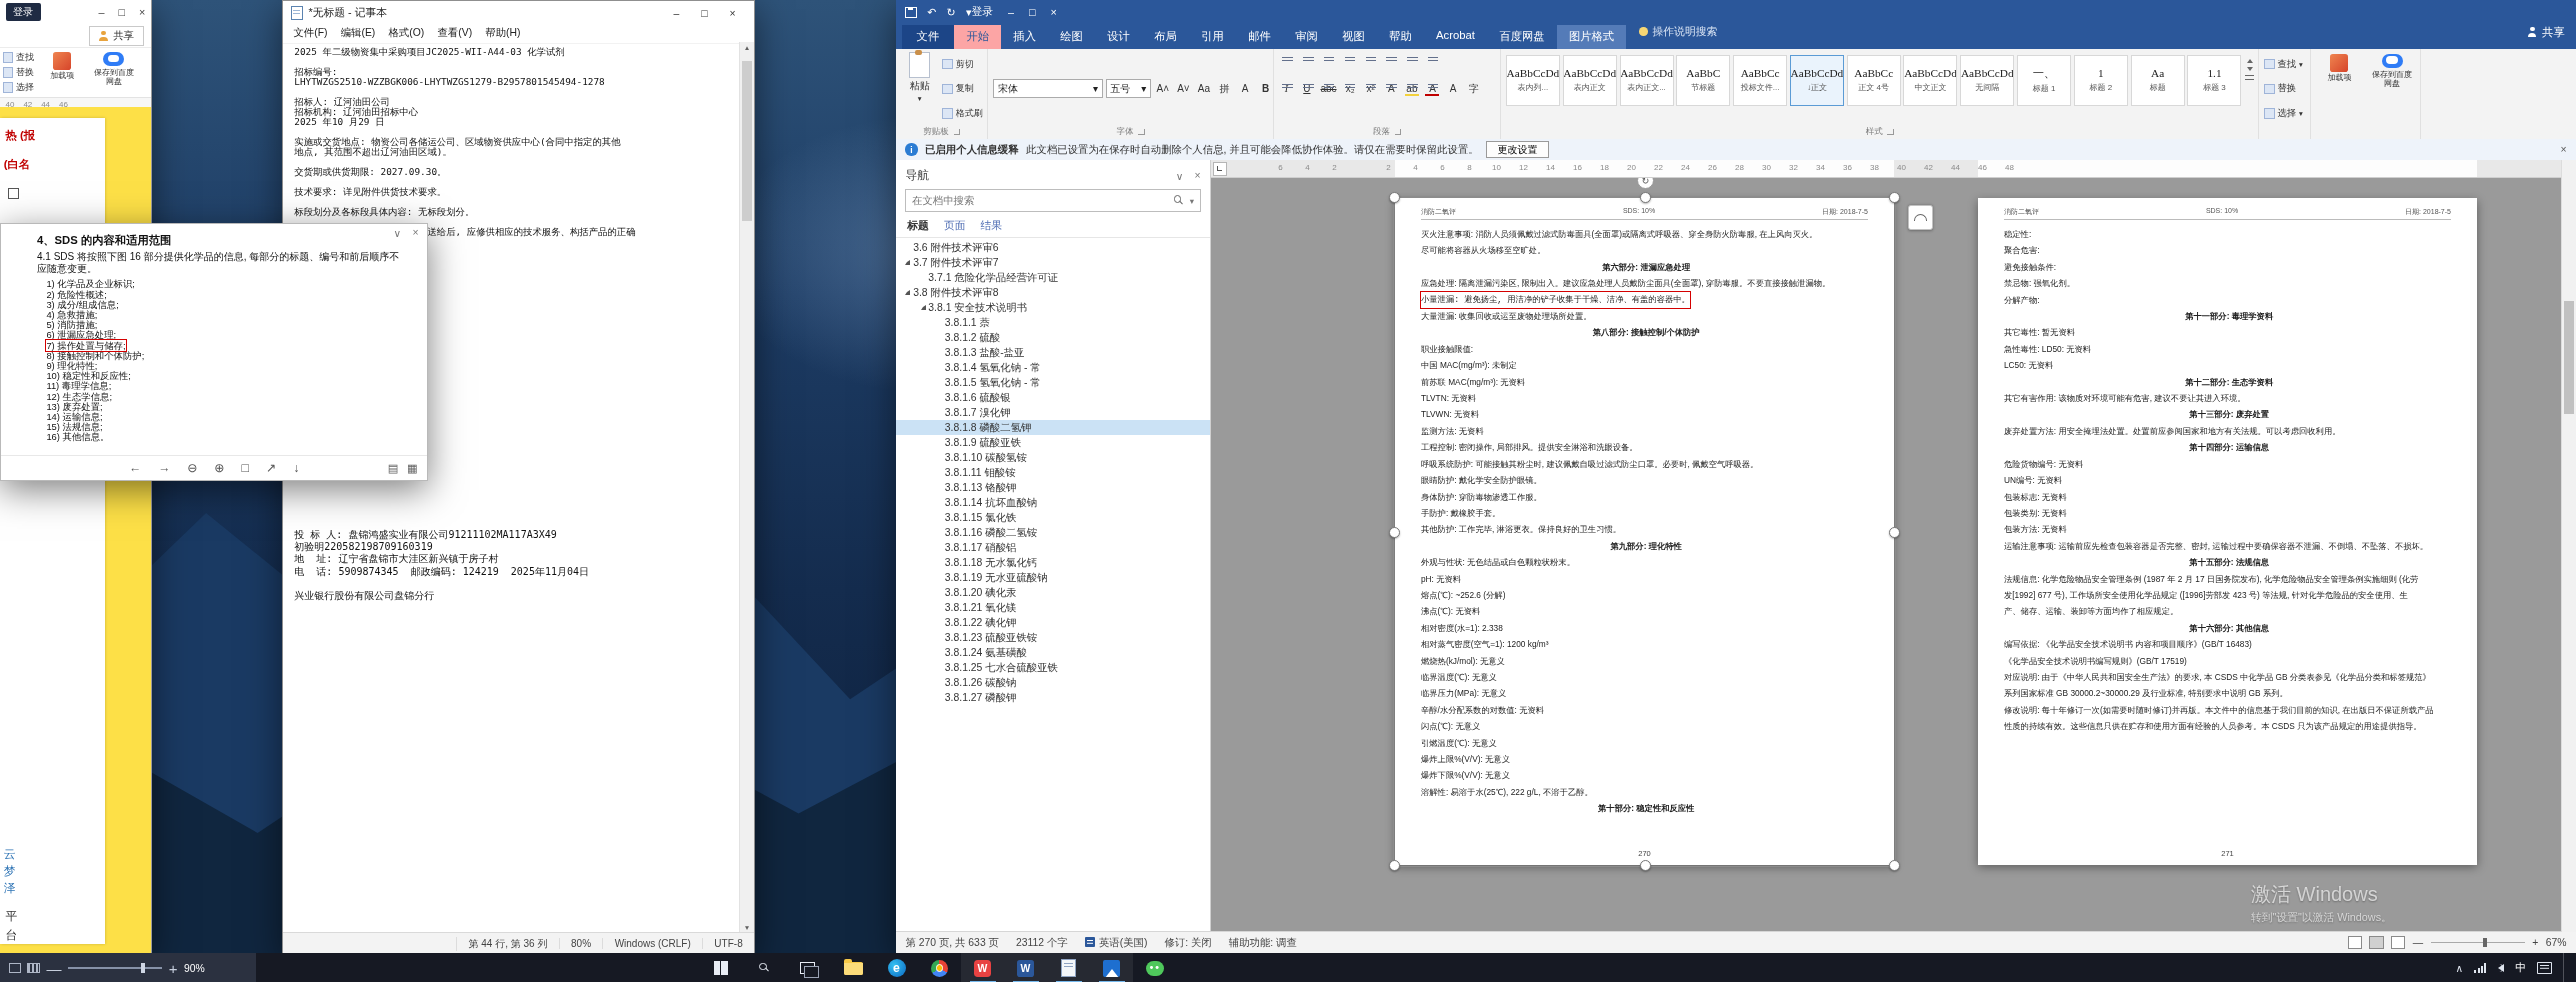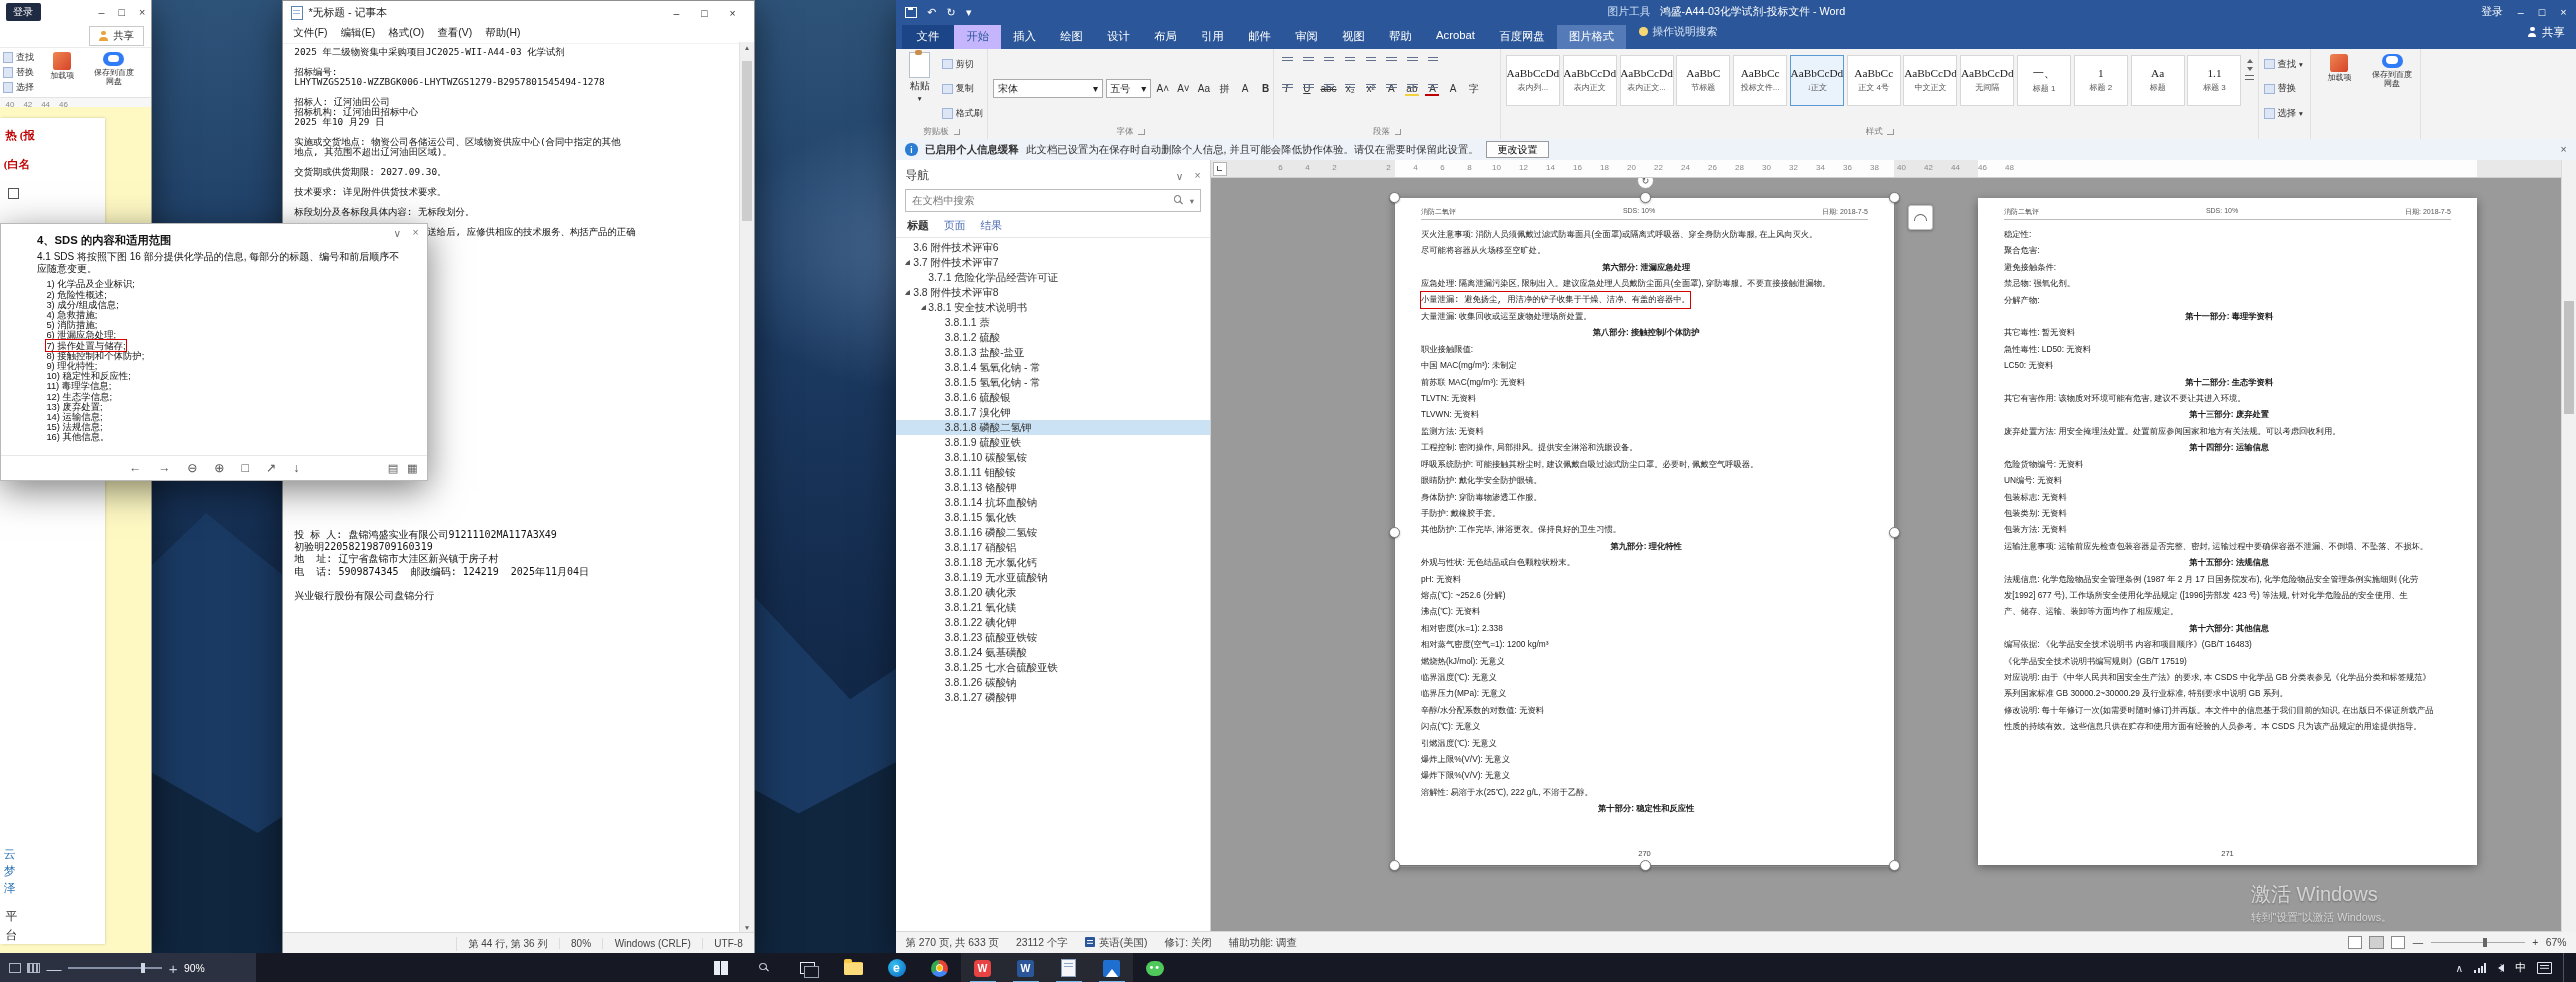--- a/index.html
+++ b/index.html
@@ -28,21 +28,21 @@
   .person::after{content:"";position:absolute;bottom:0;left:0.9px;width:8.5px;height:3.8px;border-radius:4.7px 4.7px 0 0;background:#e8a33d;}
   .lw-ribbon{height:45px;display:flex;gap:4.7px;padding:1.9px 2.8px;border-bottom:0.9px solid #e3e3e3;}
   .mini-col{display:flex;flex-direction:column;justify-content:space-around;}
   .rmini{font-size:9px;color:#333;display:flex;gap:2.8px;align-items:center;white-space:nowrap;}
   .mi{width:8.5px;height:8.5px;background:#dce6f5;border:0.9px solid #9fb4d8;display:inline-block;}
   .bigbtn{width:47px;display:flex;flex-direction:column;align-items:center;font-size:8px;color:#333;text-align:center;line-height:1.15;padding-top:1.9px;}
   .ic-addins{width:18px;height:18px;border-radius:2.8px;background:linear-gradient(135deg,#ef8550,#d6442a);margin-bottom:0.9px;}
   .ic-bcloud{width:21px;height:14px;border-radius:7.5px;background:#2f7cf6;position:relative;margin-bottom:1.9px;}
   .ic-bcloud::before{content:"";position:absolute;left:4.7px;top:2.8px;width:11.3px;height:7.5px;border-radius:5.6px;background:#fff;}
   .lw-ruler{height:13px;background:#f7f7f7;border-bottom:0.9px solid #ddd;font-size:8px;color:#8a8a8a;display:flex;align-items:center;padding-left:5.6px;white-space:pre;}
-  .lw-doc{position:absolute;top:107px;left:0;right:0;bottom:0;background:#fef9c3;overflow:hidden;font-family:Liberation Serif, serif;}
+  .lw-doc{position:absolute;top:107px;left:0;right:0;bottom:0;background:#fde047;overflow:hidden;}
   .lw-page{position:absolute;left:0;top:11.3px;width:105px;bottom:9.4px;background:#fff;box-shadow:0.9px 0 2.8px rgba(0,0,0,.2);}
   .frag{position:absolute;white-space:nowrap;}
   .fr-red{color:#c00000;font-size:11.3px;font-weight:600;}
   .fr-blue{color:#2e74b5;font-size:11.8px;}
   .fr-dark{color:#333;font-size:11.8px;}
   .fr-box{width:9.4px;height:9.4px;border:0.9px solid #555;}
   
   .np{left:282px;top:0;width:471px;height:953px;border:0.9px solid #8f8f8f;z-index:10;}
   .np-title{height:24.5px;display:flex;align-items:center;padding:0 7.5px;gap:5.6px;font-size:10.8px;color:#222;}
   .np-ico{width:10.4px;height:12.2px;border:0.9px solid #5b83b0;background:#fff;position:relative;}
@@ -81,21 +81,21 @@
   .wd-title{height:24.5px;background:#2b579a;color:#fff;display:flex;align-items:center;padding:0 9.4px;font-size:10.8px;}
   .qat{display:flex;gap:10.4px;align-items:center;}
   .ic-save{width:9.4px;height:9.4px;border:0.9px solid #fff;position:relative;}
   .ic-save::before{content:"";position:absolute;top:0;left:1.9px;width:4.7px;height:2.8px;background:#fff;}
   .wd-tt{flex:1;display:flex;justify-content:center;gap:9.4px;}
   .tools-badge{color:#cfe0f7;}
   .wd-tr{display:flex;gap:15px;align-items:center;}
   .wd-tabs{height:24.5px;background:#2b579a;display:flex;align-items:flex-start;padding-left:5.6px;color:#fff;font-size:11.3px;}
   .ftab{background:#1c4587;padding:4.7px 15px;}
   .wtab{padding:4.7px 12.2px;}
-  .wtab.active{background:#c4b5fd;color:#2b579a;}
+  .wtab.active{background:#fca5a5;color:#2b579a;}
   .wtab.contextual{background:#547bb8;}
   .tellme{display:flex;gap:4.7px;align-items:center;margin-left:13px;color:#dce6f5;font-size:10.8px;}
   .bulb{width:8.5px;height:8.5px;border-radius:50%;background:#f7d774;}
   .wd-share{margin-left:auto;margin-right:11.3px;display:flex;gap:4.7px;align-items:center;}
   .person-w::before{background:#fff;}
   .person-w::after{background:#fff;}
   .wd-ribbon{position:absolute;top:49px;left:0;right:0;height:90px;background:#f3f3f3;border-bottom:0.9px solid #d5d5d5;display:flex;}
   .grp{position:relative;border-right:0.9px solid #e0e0e0;padding:2.8px 4.7px 13px;}
   .grp-cap{position:absolute;bottom:0.9px;left:0;right:0;display:flex;justify-content:center;gap:4.7px;align-items:center;
      font-size:8.5px;color:#7a7a7a;}
@@ -430,24 +430,20 @@
   </div>
 
   <div class="win wd">
     <div class="wd-title">
       <span class="qat">
         <span class="ic-save"></span>
         <span class="gly">↶</span>
         <span class="gly">↻</span>
         <span class="gly">▾</span>
       </span>
-      <span class="wd-tt">
-        <span class="tools-badge">图片工具</span>
-        <span>鸿盛-A44-03化学试剂-投标文件 - Word</span>
-      </span>
       <span class="wd-tr">
         <span>登录</span>
         <span class="gly">–</span>
         <span class="gly">□</span>
         <span class="gly">×</span>
       </span>
     </div>
     <div class="wd-tabs">
       <span class="ftab">文件</span>
       <span style="display:flex;">

